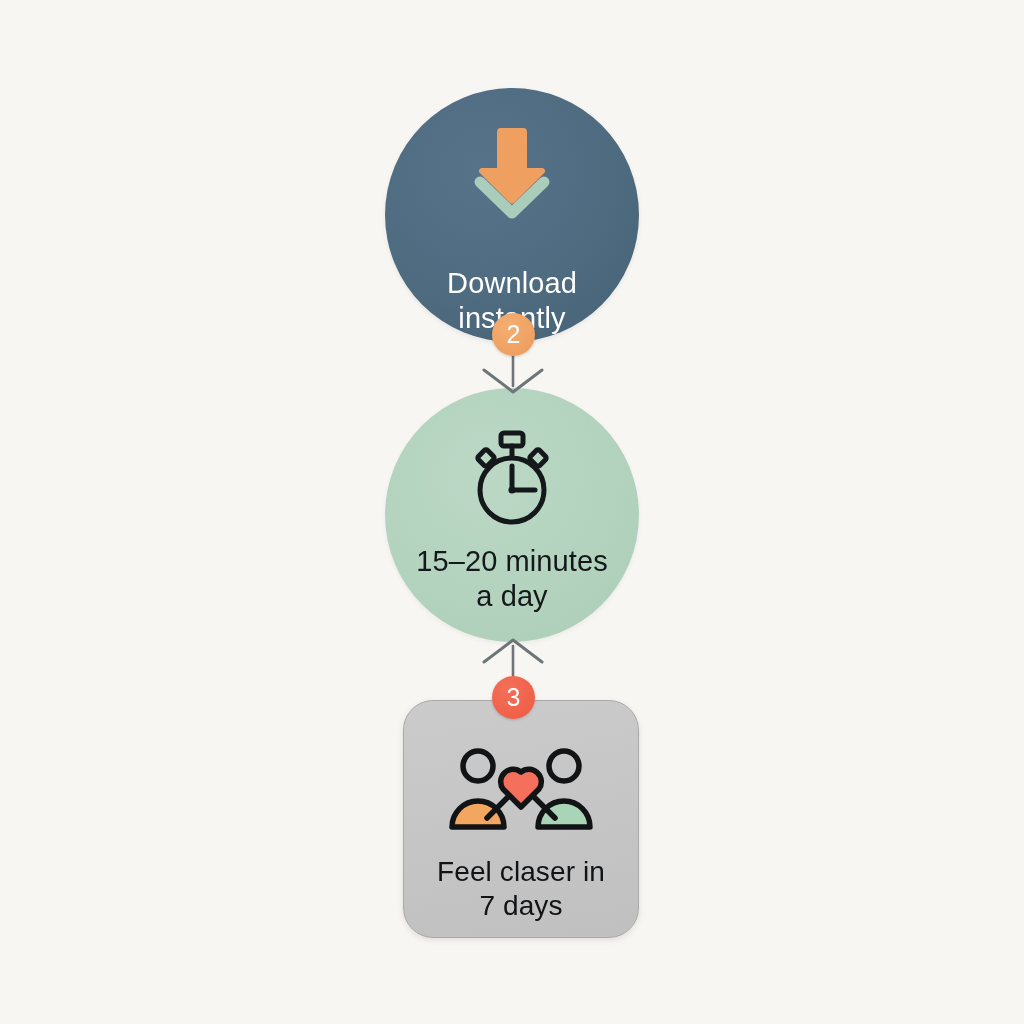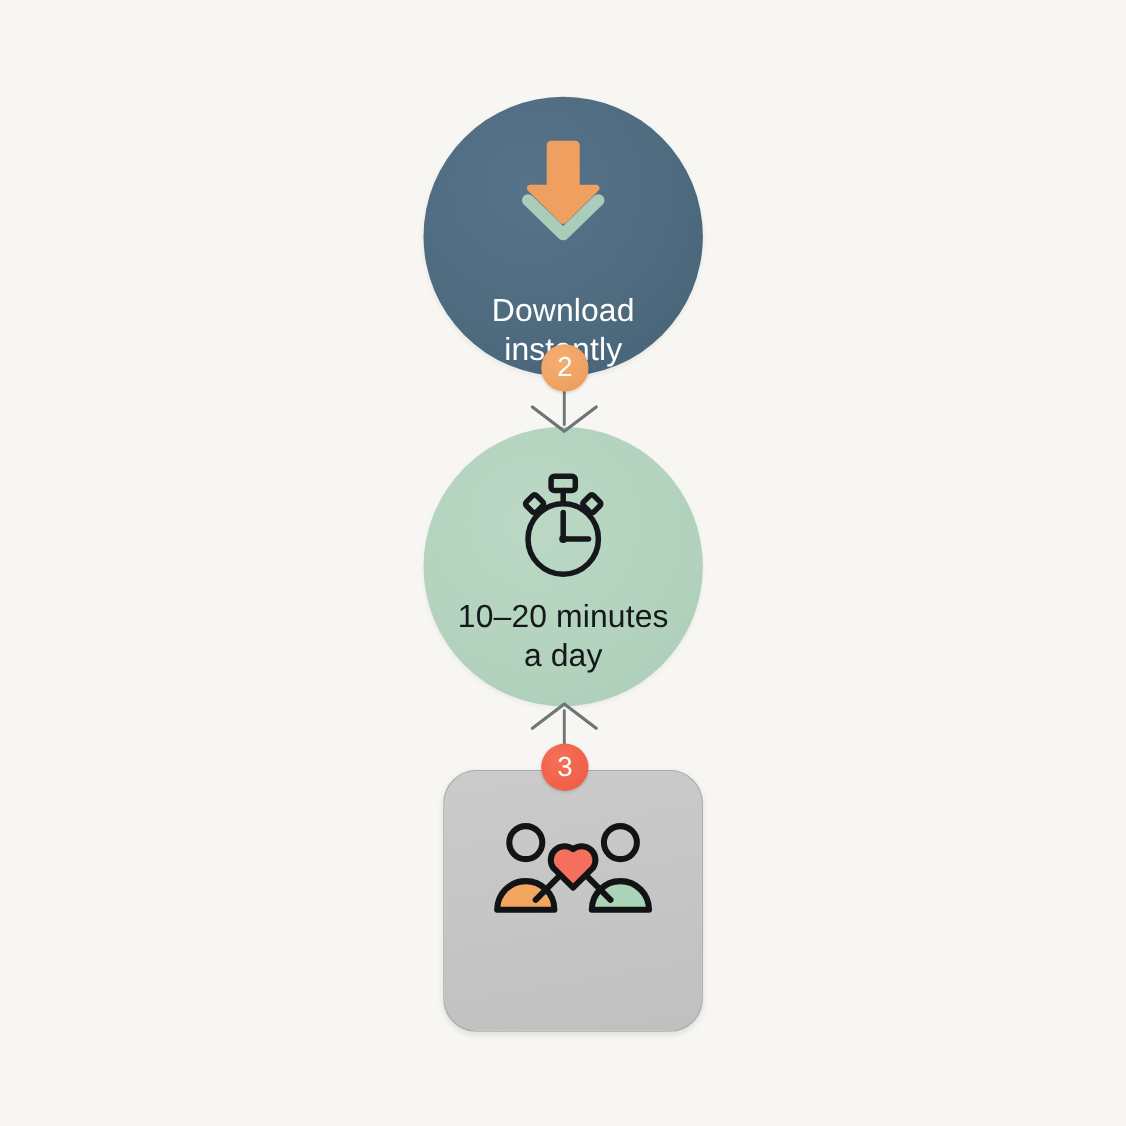--- a/index.html
+++ b/index.html
@@ -190,21 +190,21 @@
 
           <circle cx="48" cy="62" r="32"></circle>
 
           <line x1="48" y1="62" x2="48" y2="38"></line>
           <line x1="48" y1="62" x2="71" y2="62"></line>
         </g>
         <circle cx="48" cy="62" r="3.6" fill="#14181A"></circle>
       </svg>
     </span>
 
-    <div class="node-label label-dark">10–20 minutes
+    <div class="node-label label-dark">15–20 minutes
 a day</div>
   </div>
 
   <div class="node-box-three">
 
     <span class="icon-wrap icon-people">
       <svg width="148" height="90" viewBox="0 0 148 90" aria-hidden="true">
         <g stroke="#111315" stroke-width="5.5" stroke-linecap="round" stroke-linejoin="round">
 
           <circle cx="31" cy="19" r="15" fill="none"></circle>
@@ -214,20 +214,22 @@
           <path d="M91 80 a26 26 0 0 1 52 0 z" fill="#A9D4B8"></path>
 
           <line x1="40" y1="71" x2="66" y2="45"></line>
           <line x1="108" y1="71" x2="82" y2="45"></line>
 
           <path d="M74 60 L56 42 a12.5 12.5 0 0 1 18 -17 a12.5 12.5 0 0 1 18 17 z" fill="#F5705C"></path>
         </g>
       </svg>
     </span>
 
+    <div class="node-label label-box">Feel claser in
+7 days</div>
   </div>
 
   <div class="step-badge badge-two">
     <span>2</span>
   </div>
 
   <div class="step-badge badge-three">
     <span>3</span>
   </div>
 

